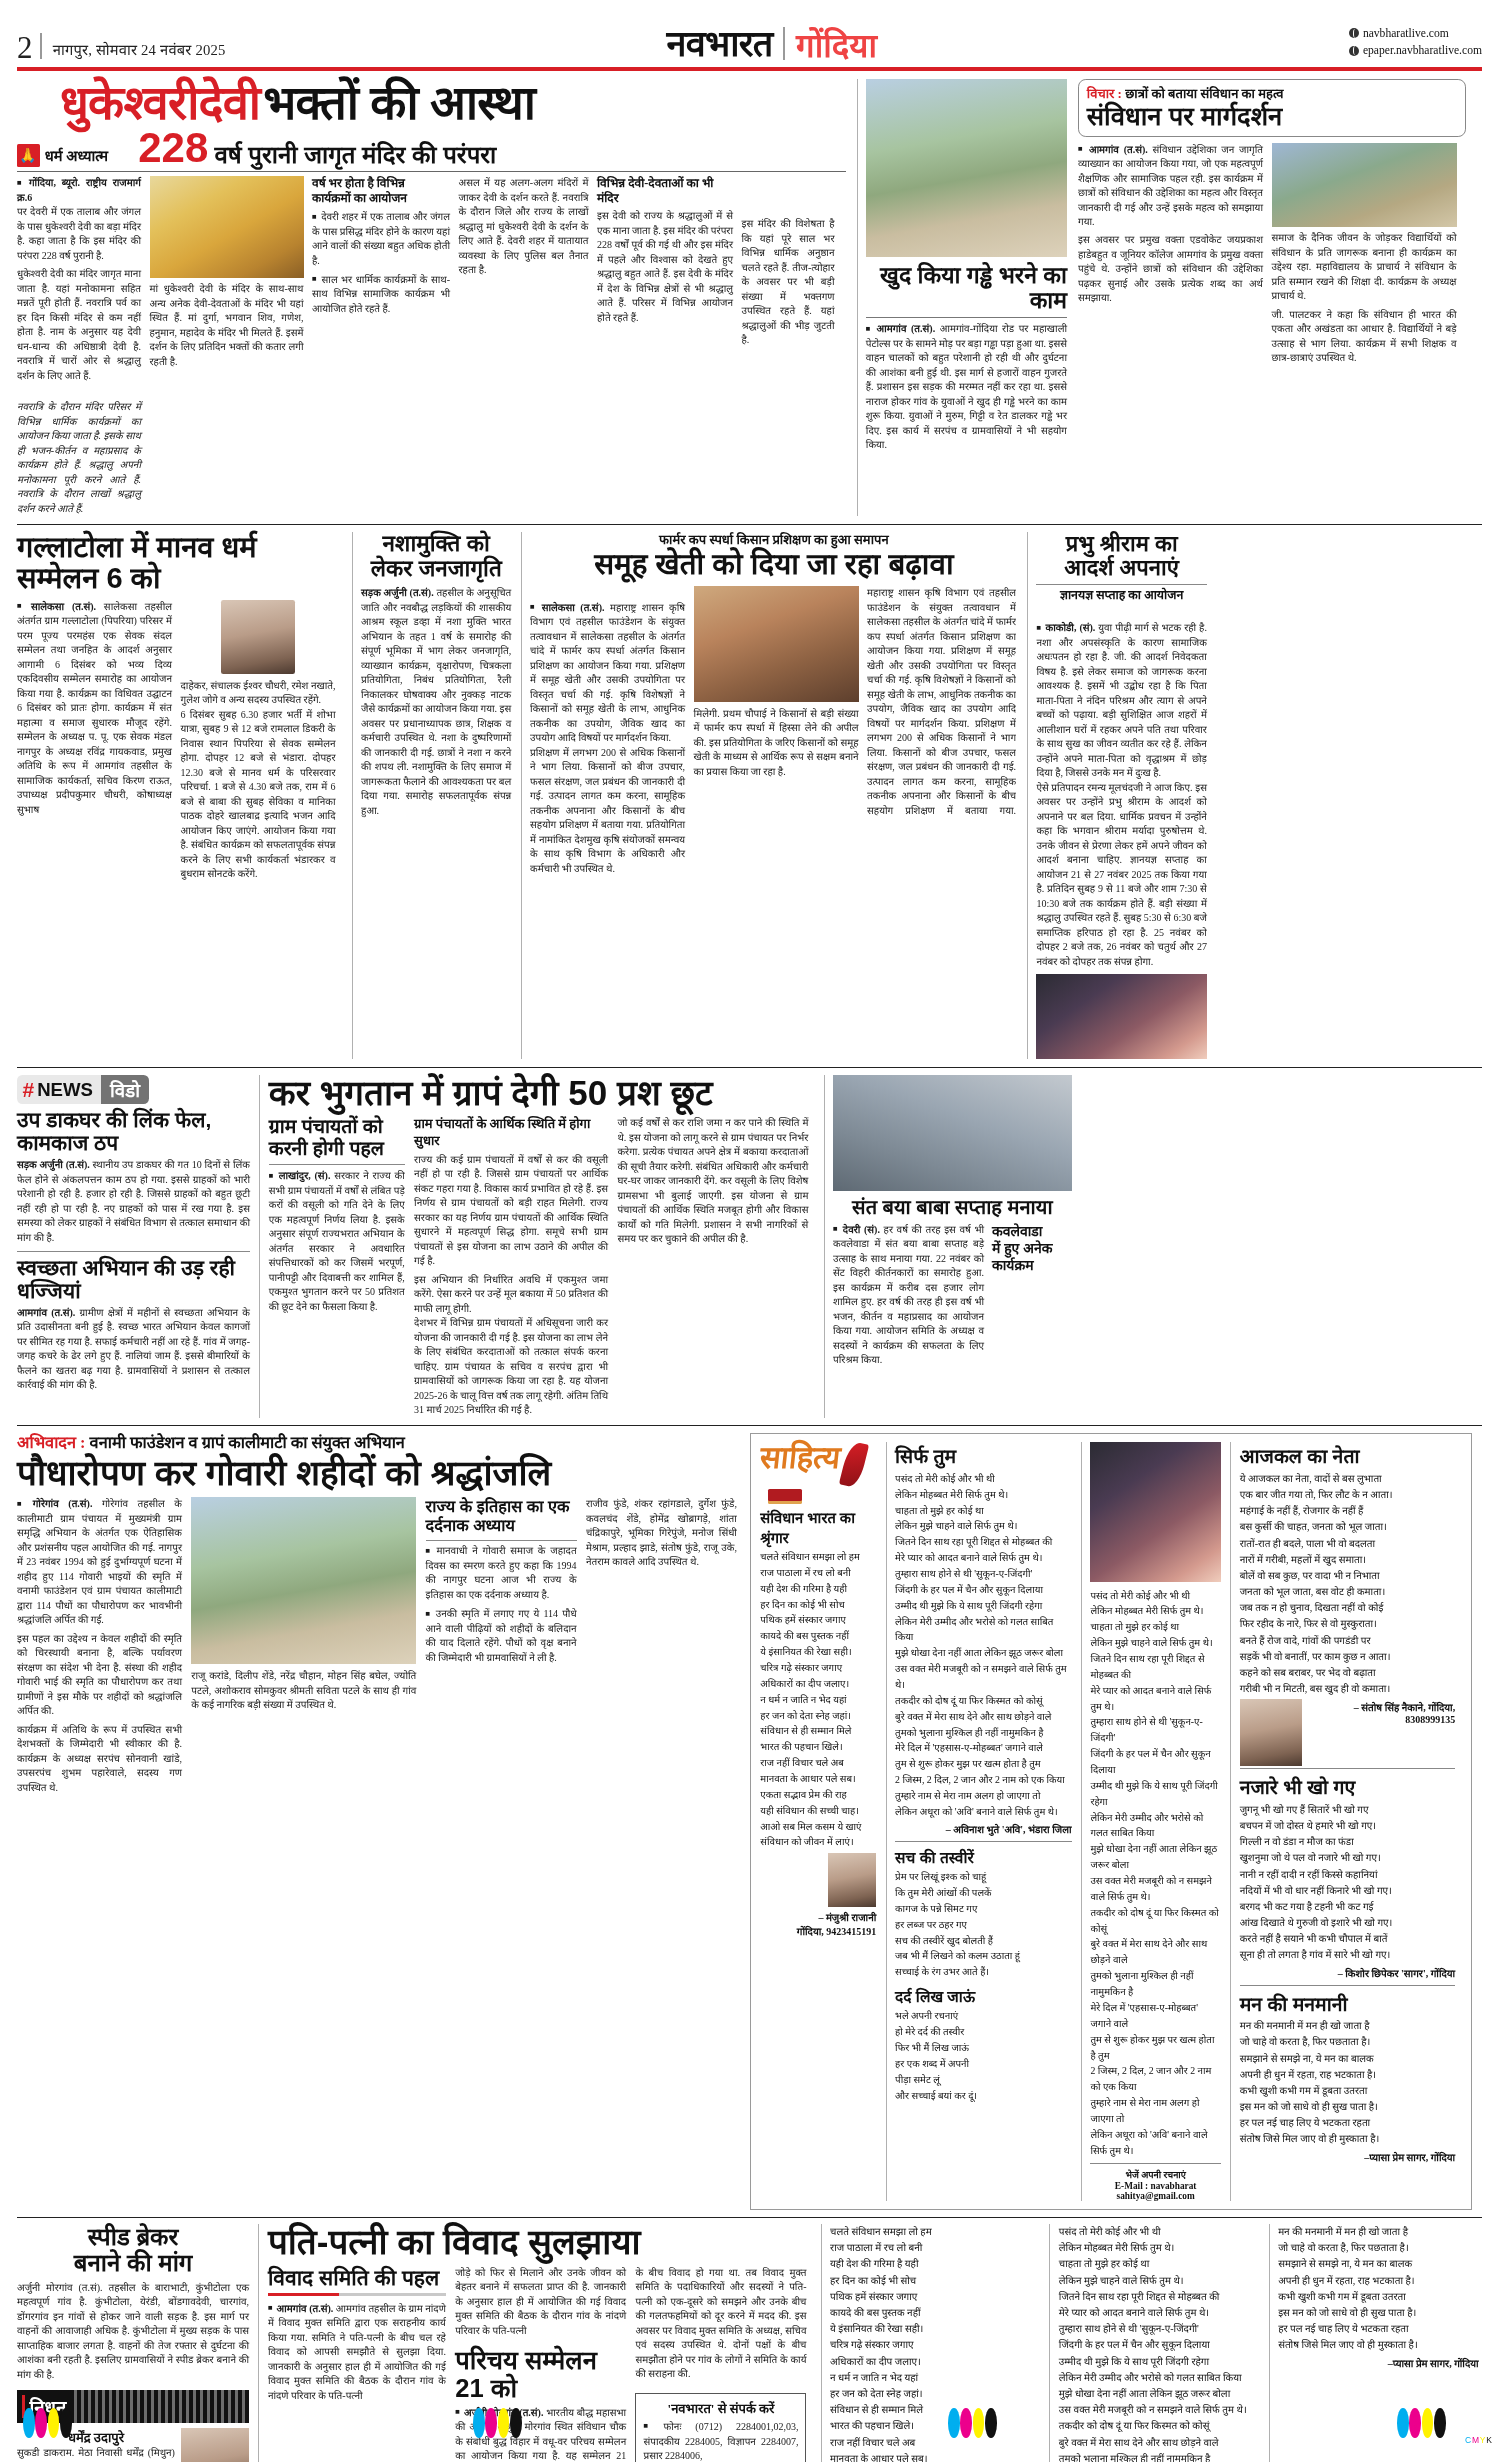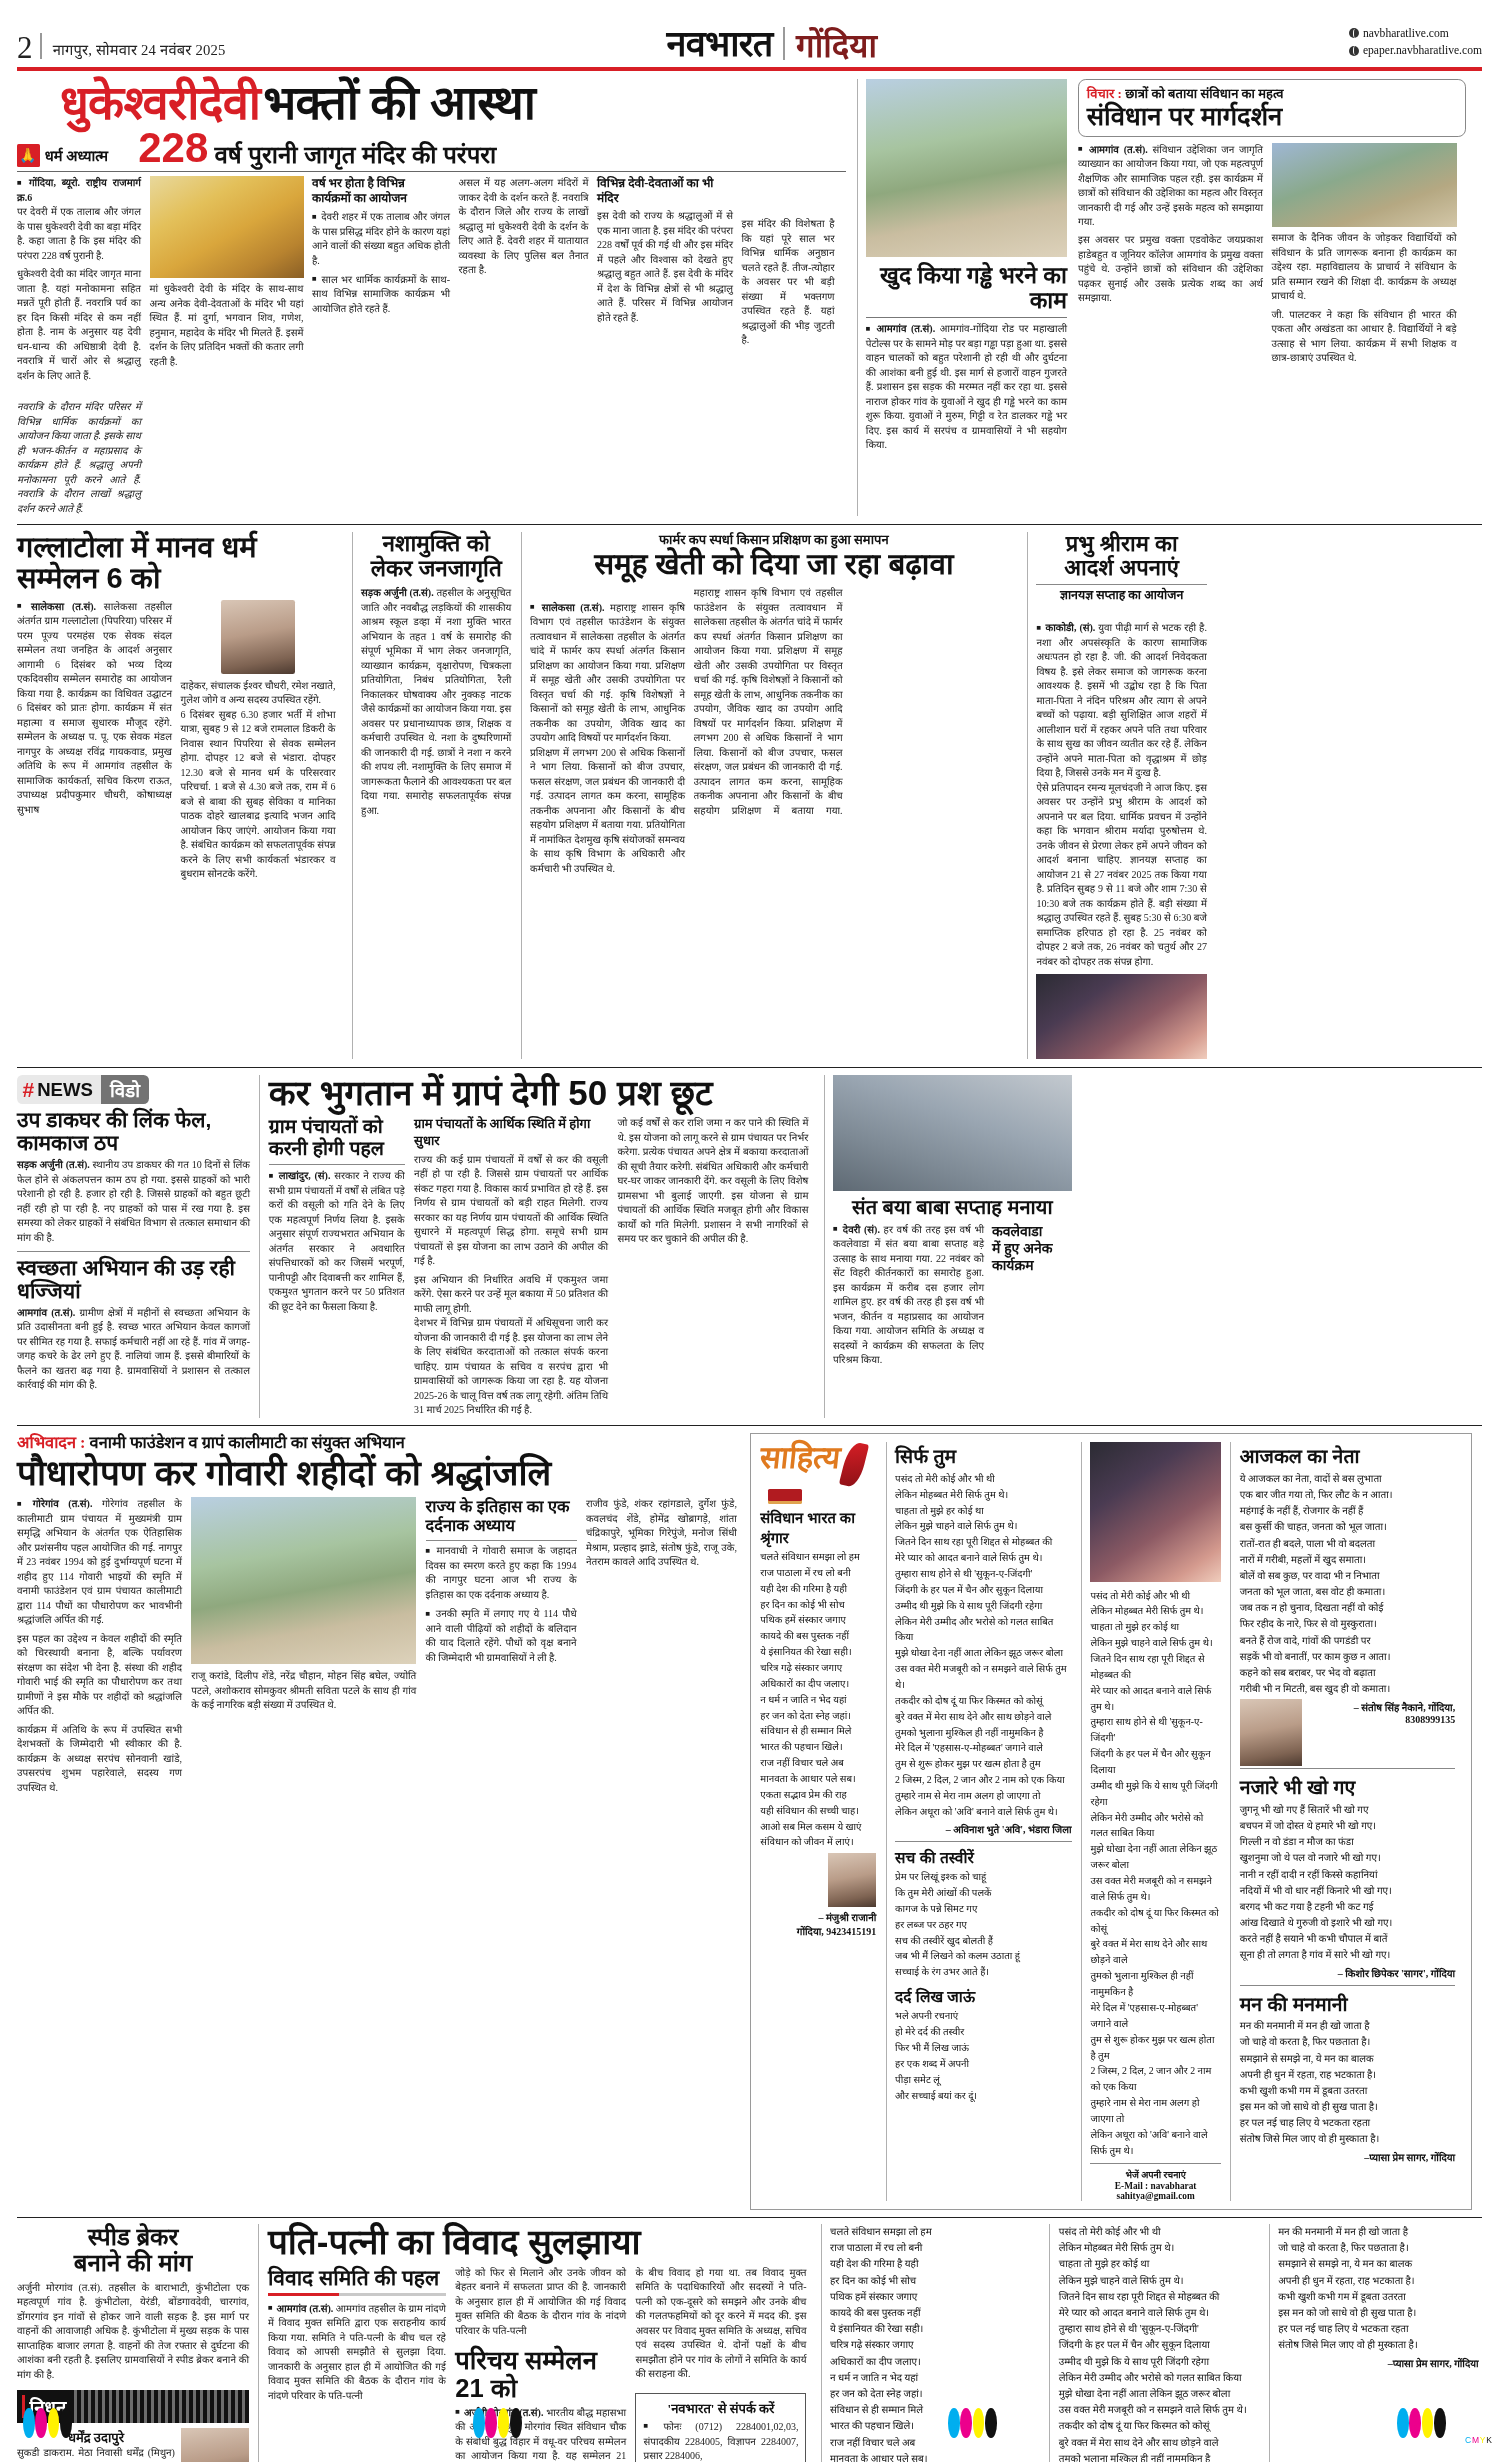--- a/index.html
+++ b/index.html
@@ -15,21 +15,21 @@
 
   
   .masthead { display:flex; align-items:flex-end; justify-content:space-between; height:50px; padding-bottom:1.6px; }
   .mh-left { display:flex; align-items:flex-end; gap:7.8px; }
   .page-no { font-size:31px; font-weight:400; line-height:0.95; color:#222; font-family:"Liberation Serif",serif; }
   .mh-divider { width:1.6px; height:26px; background:#999; margin:0 3.1px 3.1px 0; }
   .mh-place { font-size:14.7px; color:#222; padding-bottom:3.9px; letter-spacing:0.2px; }
   .mh-center { display:flex; align-items:flex-end; gap:11px; margin-left:-31px; }
   .nb-logo { font-size:36px; font-weight:bold; letter-spacing:-0.8px; color:#111; line-height:1; font-family:"Liberation Sans",sans-serif; }
   .nb-sep { width:1.6px; height:33px; background:#9a9a9a; margin-bottom:2.3px;}
-  .nb-city { font-size:33px; font-weight:bold; color:#7f1d1d; line-height:1; font-family:"Liberation Sans",sans-serif; }
+  .nb-city { font-size:33px; font-weight:bold; color:#ef4444; line-height:1; font-family:"Liberation Sans",sans-serif; }
   .mh-right { font-size:11.6px; line-height:1.5; text-align:left; padding-bottom:3.1px; }
   .mh-right div { display:flex; align-items:center; gap:3.9px; }
   .globe { display:inline-block; width:10px; height:10px; border-radius:50%; background:#333; position:relative; }
   .globe:after { content:""; position:absolute; left:3.9px; top:0.8px; width:3.1px; height:8.5px; border-left:1.2px solid #fff; border-radius:50%; }
   .rule-red { height:3.9px; background:#d81f26; margin-top:3.1px; }
 
   
   .hl-main { font-family:"Liberation Sans",sans-serif; font-weight:bold; line-height:1.02; }
   .kicker { font-size:12px; font-weight:bold; line-height:1.25; }
   .body-txt { font-size:10.4px; line-height:1.52; text-align:justify; color:#1a1a1a; hyphens:auto; }
@@ -248,20 +248,24 @@
     <div style="width:497px;" class="vline">
       <div style="padding-left:8.5px;">
         <div class="kicker" style="font-size:13px;text-align:center;">फार्मर कप स्पर्धा किसान प्रशिक्षण का हुआ समापन</div>
         <div class="hl-main" style="font-size:29.5px;line-height:1.1;text-align:center;">समूह खेती को दिया जा रहा बढ़ावा</div>
         <div style="display:flex;gap:8.5px;margin-top:5.4px;">
           <div style="width:155px;">
             <div class="body-txt tight" style="white-space:pre-line;">
               <span class="bullet"></span><b>सालेकसा (त.सं).</b><span> महाराष्ट्र शासन कृषि विभाग एवं तहसील फाउंडेशन के संयुक्त तत्वावधान में सालेकसा तहसील के अंतर्गत चांदे में फार्मर कप स्पर्धा अंतर्गत किसान प्रशिक्षण का आयोजन किया गया. प्रशिक्षण में समूह खेती और उसकी उपयोगिता पर विस्तृत चर्चा की गई. कृषि विशेषज्ञों ने किसानों को समूह खेती के लाभ, आधुनिक तकनीक का उपयोग, जैविक खाद का उपयोग आदि विषयों पर मार्गदर्शन किया.
 प्रशिक्षण में लगभग 200 से अधिक किसानों ने भाग लिया. किसानों को बीज उपचार, फसल संरक्षण, जल प्रबंधन की जानकारी दी गई. उत्पादन लागत कम करना, सामूहिक तकनीक अपनाना और किसानों के बीच सहयोग प्रशिक्षण में बताया गया. प्रतियोगिता में नामांकित देशमुख कृषि संयोजकों समन्वय के साथ कृषि विभाग के अधिकारी और कर्मचारी भी उपस्थित थे.</span>
             </div>
+          </div>
+          <div style="width:165px;">
+            <div class="img-box ph6" style="height:116px;margin-bottom:4.7px;"></div>
+            <div class="body-txt tight">मिलेगी. प्रथम चौपाई ने किसानों से बड़ी संख्या में फार्मर कप स्पर्धा में हिस्सा लेने की अपील की. इस प्रतियोगिता के जरिए किसानों को समूह खेती के माध्यम से आर्थिक रूप से सक्षम बनाने का प्रयास किया जा रहा है.</div>
           </div>
           <div style="width:149px;">
             <div class="body-txt tight" style="max-height:233px;overflow:hidden;"> महाराष्ट्र शासन कृषि विभाग एवं तहसील फाउंडेशन के संयुक्त तत्वावधान में सालेकसा तहसील के अंतर्गत चांदे में फार्मर कप स्पर्धा अंतर्गत किसान प्रशिक्षण का आयोजन किया गया. प्रशिक्षण में समूह खेती और उसकी उपयोगिता पर विस्तृत चर्चा की गई. कृषि विशेषज्ञों ने किसानों को समूह खेती के लाभ, आधुनिक तकनीक का उपयोग, जैविक खाद का उपयोग आदि विषयों पर मार्गदर्शन किया.
 प्रशिक्षण में लगभग 200 से अधिक किसानों ने भाग लिया. किसानों को बीज उपचार, फसल संरक्षण, जल प्रबंधन की जानकारी दी गई. उत्पादन लागत कम करना, सामूहिक तकनीक अपनाना और किसानों के बीच सहयोग प्रशिक्षण में बताया गया. प्रतियोगिता में नामांकित देशमुख कृषि संयोजकों समन्वय के साथ कृषि विभाग के अधिकारी और कर्मचारी भी उपस्थित थे.</div>
           </div>
         </div>
       </div>
     </div>
 
     <div style="width:180px;" class="vline">

